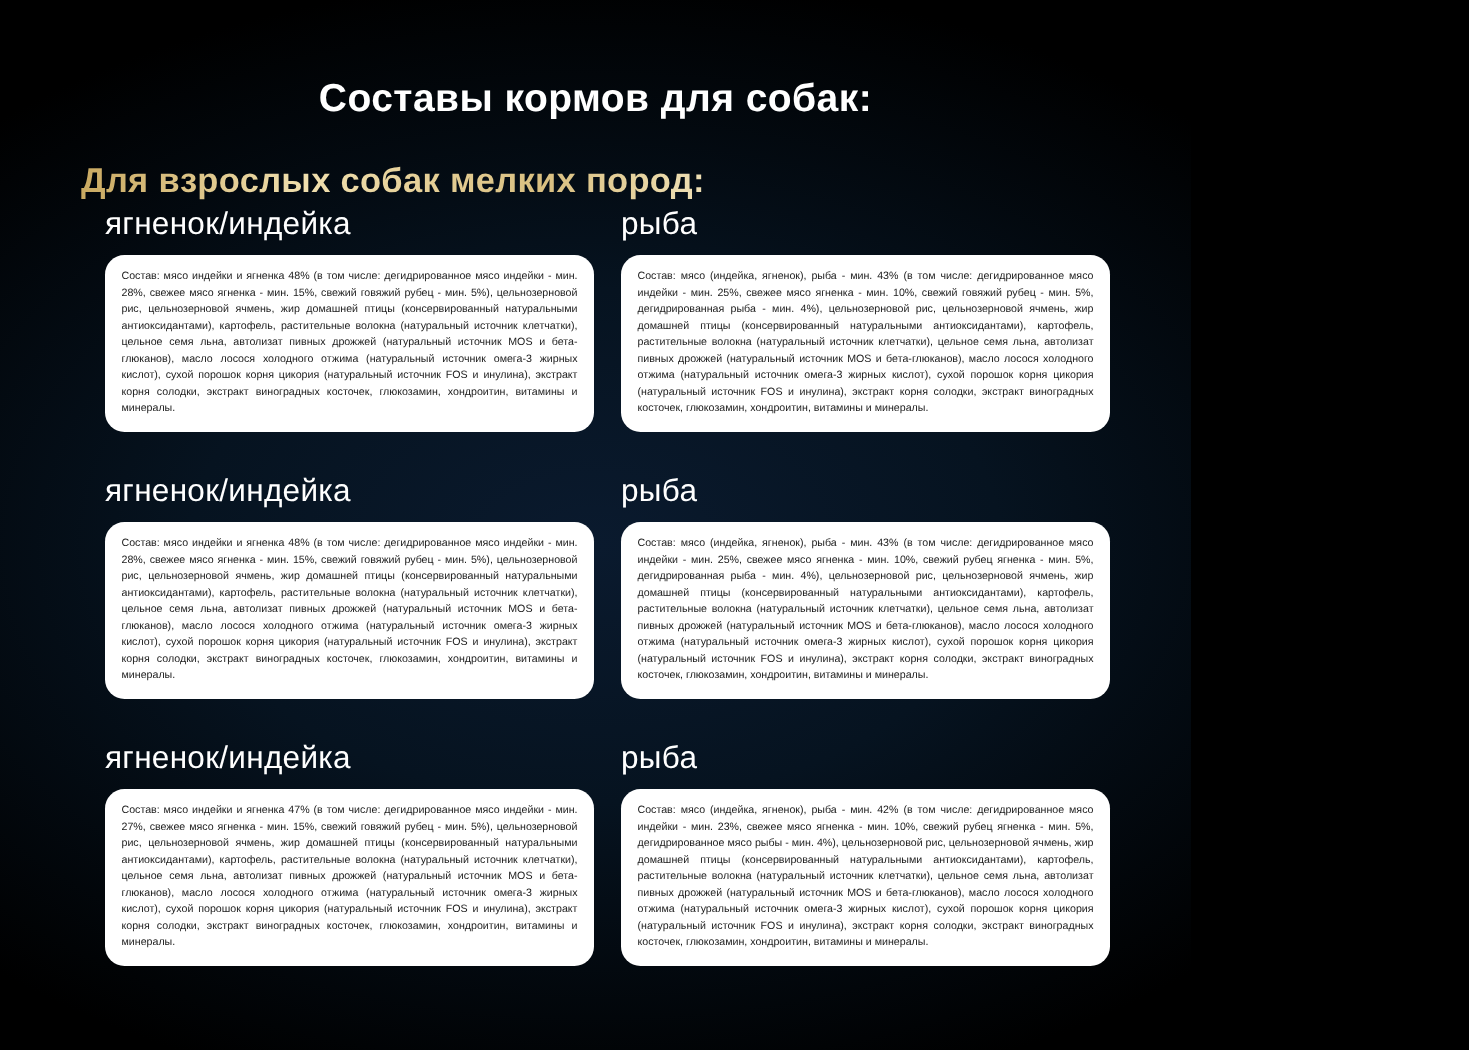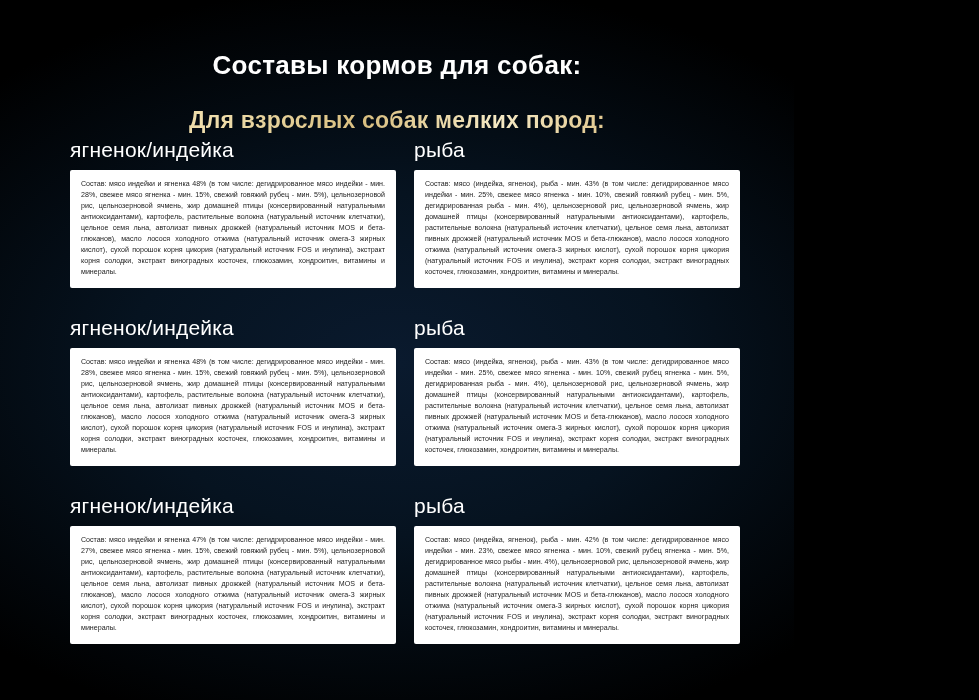--- a/index.html
+++ b/index.html
@@ -37,21 +37,20 @@
   }
   .section-title {
     font-size: 23px;
     font-weight: bold;
     margin: 0 0 2px 0;
     letter-spacing: 0.2px;
     background: linear-gradient(90deg, #c9a961 0%, #f0dfae 22%, #d9bf80 45%, #f5e9c4 65%, #c9a050 100%);
     -webkit-background-clip: text;
     background-clip: text;
     color: transparent;
-    text-align: center;
     -webkit-text-fill-color: transparent;
   }
   .columns {
     display: flex;
     gap: 18px;
     padding-left: 16px;
   }
   .col {
     flex: 1 1 50%;
     min-width: 0;
@@ -59,21 +58,21 @@
   .flavor {
     font-size: 21px;
     color: #ffffff;
     font-weight: normal;
     margin: 2px 0 8px 0;
     letter-spacing: 0.2px;
   }
   .card {
     background: #ffffff;
     color: #1b1b1b;
-    border-radius: 2px;
+    border-radius: 13px;
     padding: 9px 11px 10px 11px;
     font-size: 7.1px;
     line-height: 1.55;
     text-align: justify;
     min-height: 96px;
   }
 </style>
 </head>
 <body>
 

